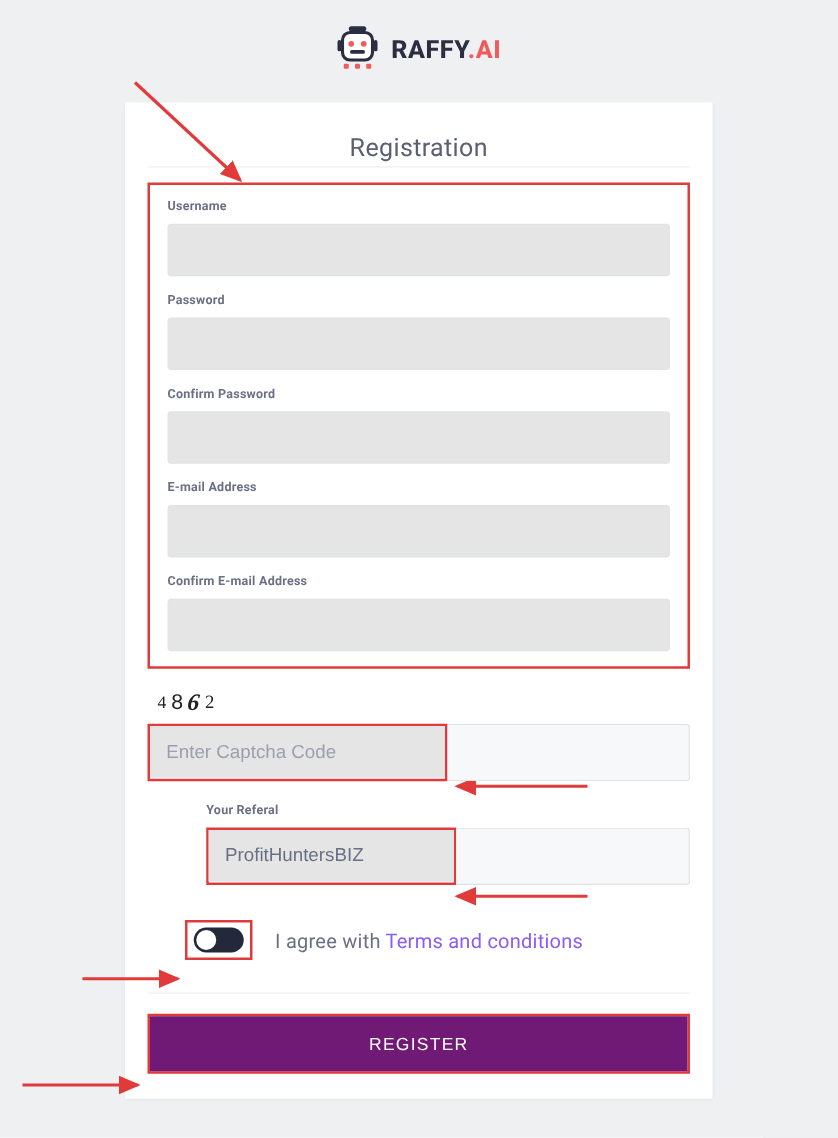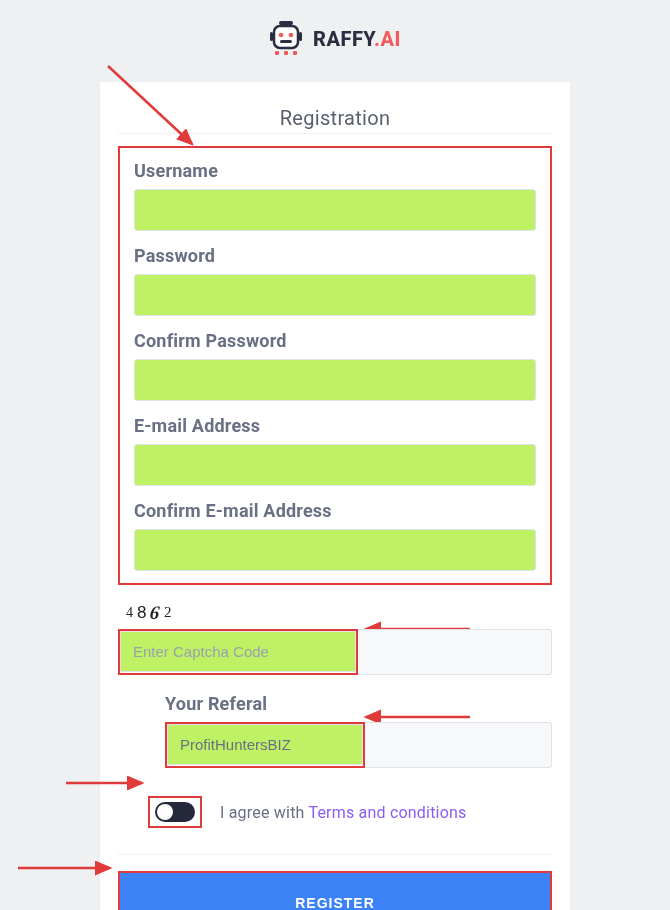--- a/index.html
+++ b/index.html
@@ -53,31 +53,31 @@
       position: relative;
     }
     .highlight-group {
       border: 2.5px solid #e03a3a;
       padding: 12px 14px 12px 14px;
       margin-top: 4px;
     }
     .field-row { margin-bottom: 14px; }
     .field-row:last-child { margin-bottom: 0; }
     .field-label {
-      font-size: 18px;
+      font-size: 10px;
       font-weight: 700;
       color: #6a7084;
       margin-bottom: 8px;
       display: block;
       letter-spacing: 0.2px;
     }
     .text-input {
       width: 100%;
       height: 42px;
-      background: #bef264;
+      background: #e5e5e5;
       border: 1px solid #dfe3e8;
       border-radius: 3px;
       padding: 0 12px;
       font-size: 15px;
       color: #6a7084;
     }
     .text-input::placeholder { color: #9aa0ae; }
     .captcha-block { margin-top: 16px; padding: 0 0; }
     .captcha-code {
       display: flex;
@@ -154,26 +154,26 @@
       margin: 26px 18px 0 18px;
     }
     .register-wrap {
       padding: 16px 18px 0 18px;
     }
     .register-highlight {
       border: 2.5px solid #e03a3a;
     }
     .register-btn {
       width: 100%;
-      height: 60px;
-      background: #3b82f6;
+      height: 44px;
+      background: #701a75;
       color: #fff;
       border: none;
       font-size: 14px;
-      font-weight: 700;
+      font-weight: 400;
       letter-spacing: 1px;
       cursor: pointer;
     }
     
     .arrow {
       position: absolute;
       pointer-events: none;
     }
     .arrow svg { display:block; overflow: visible; }
   </style>

